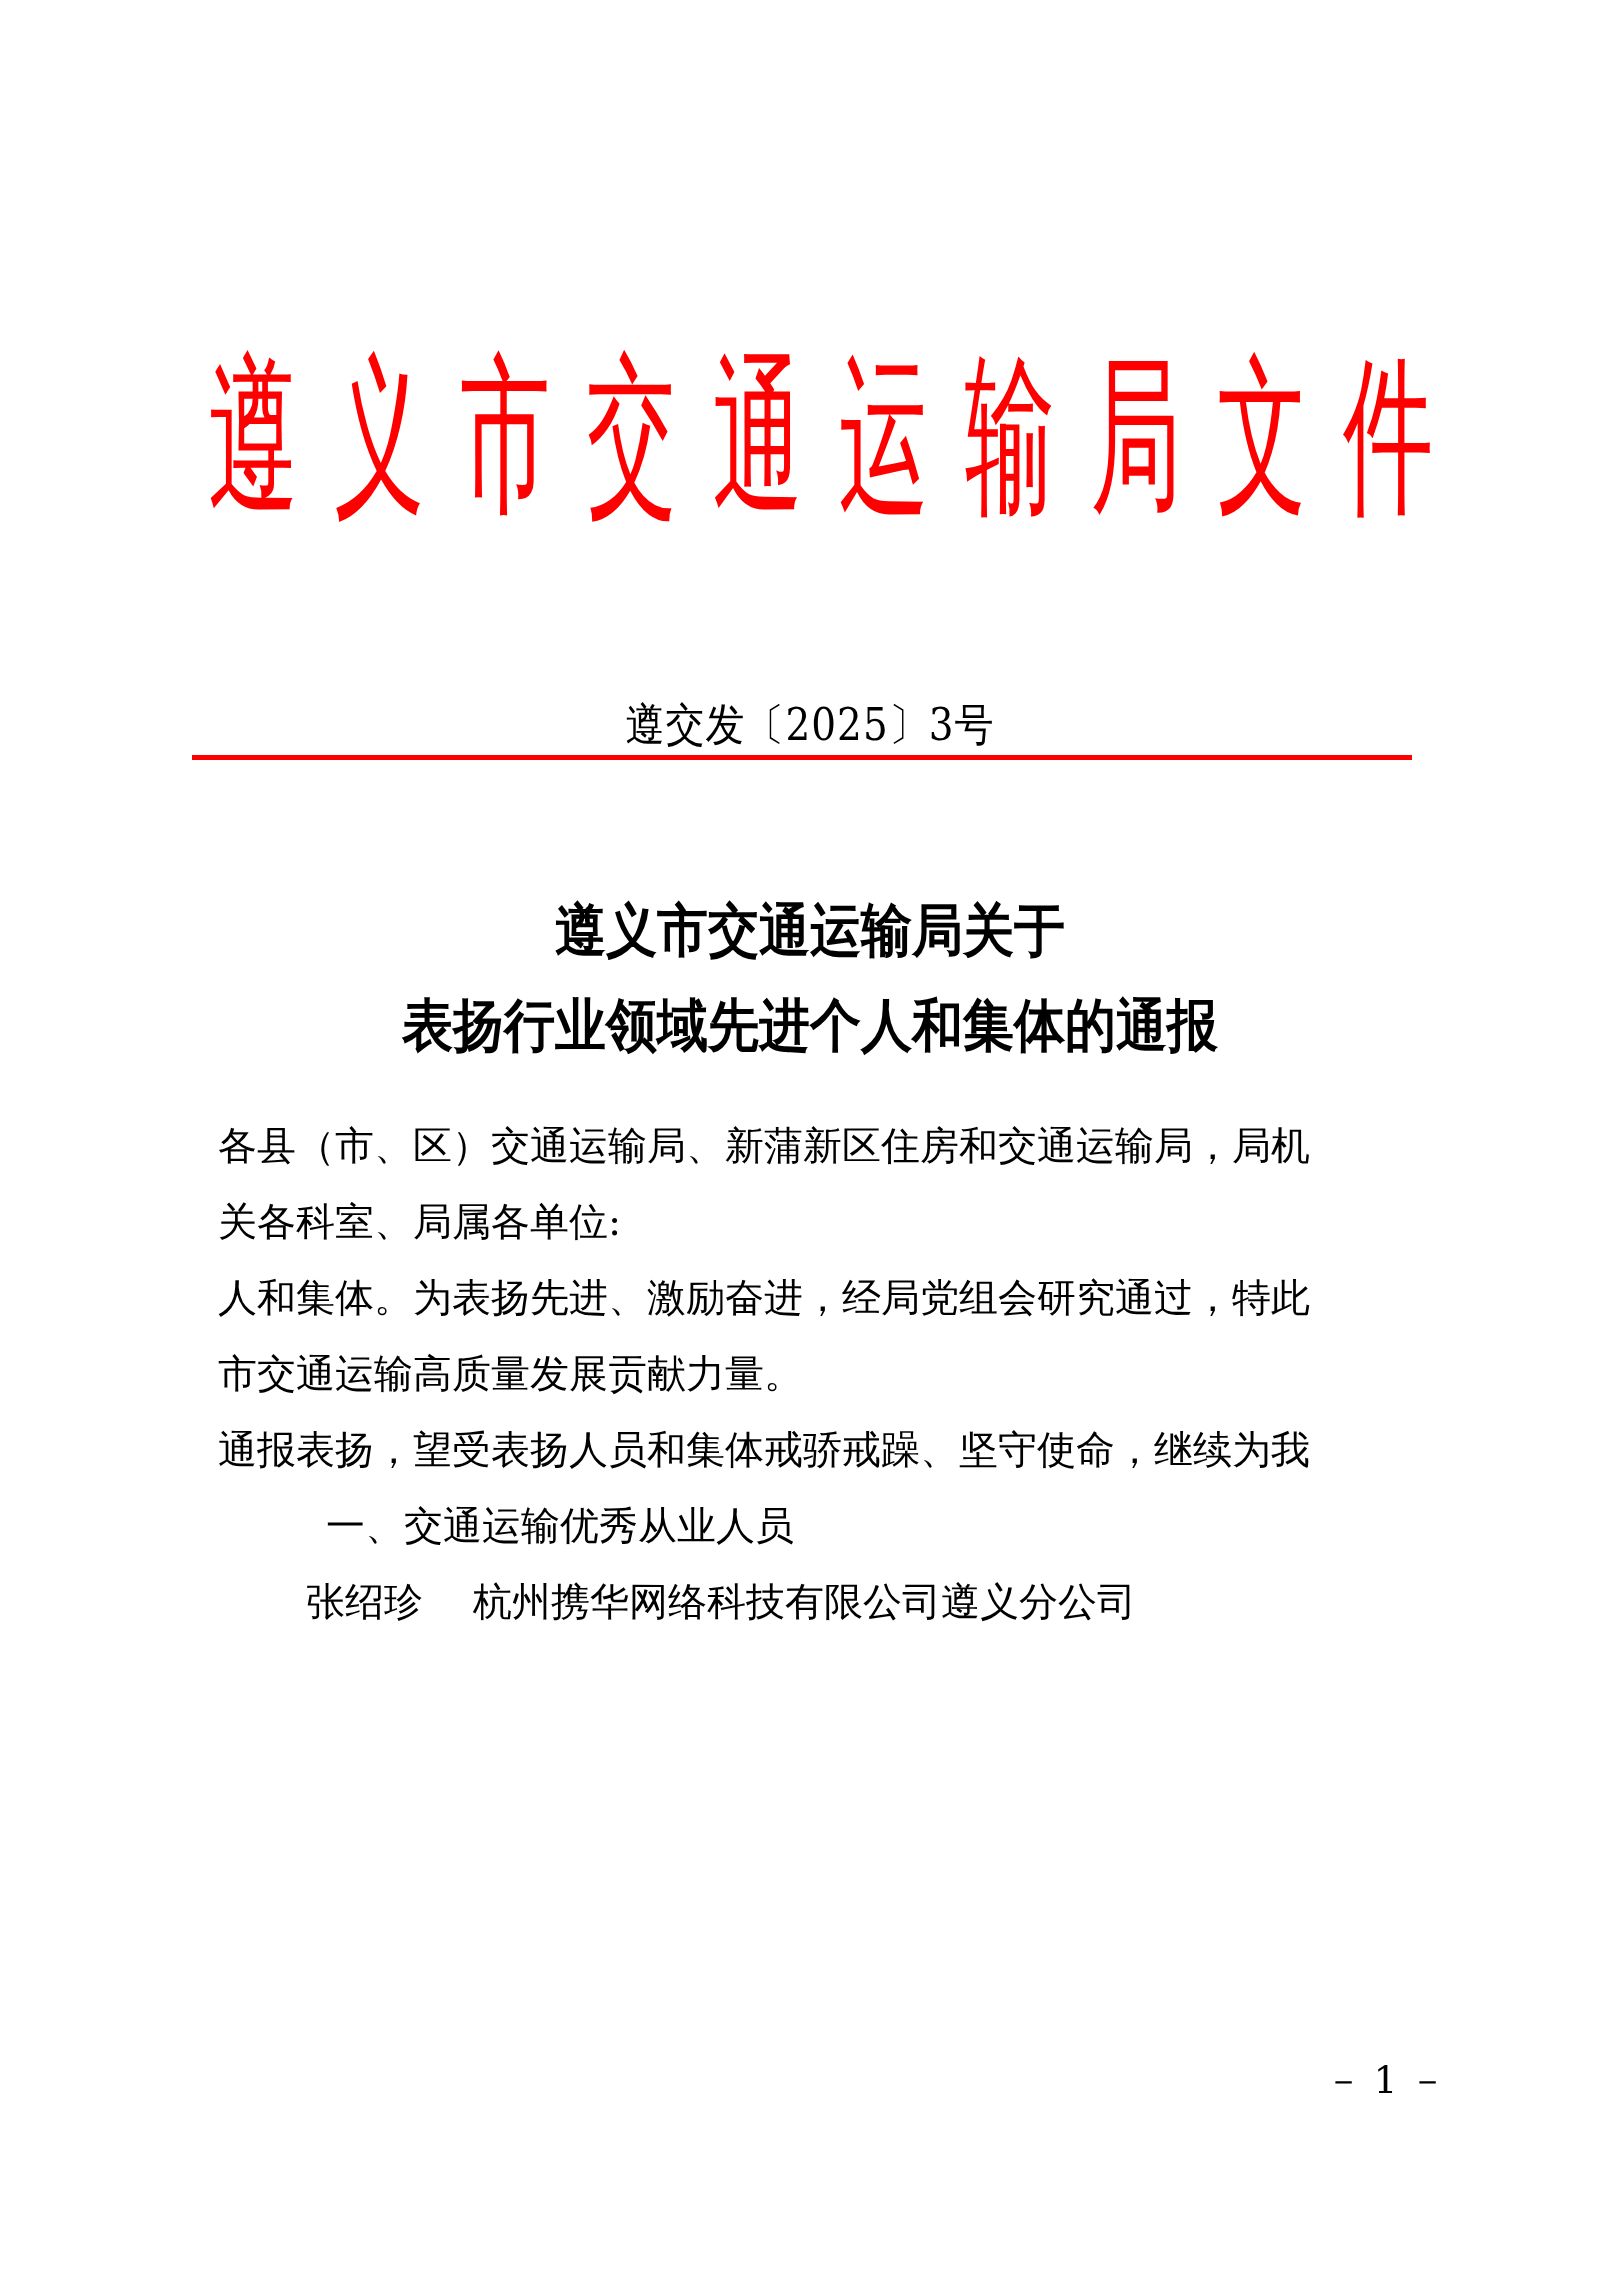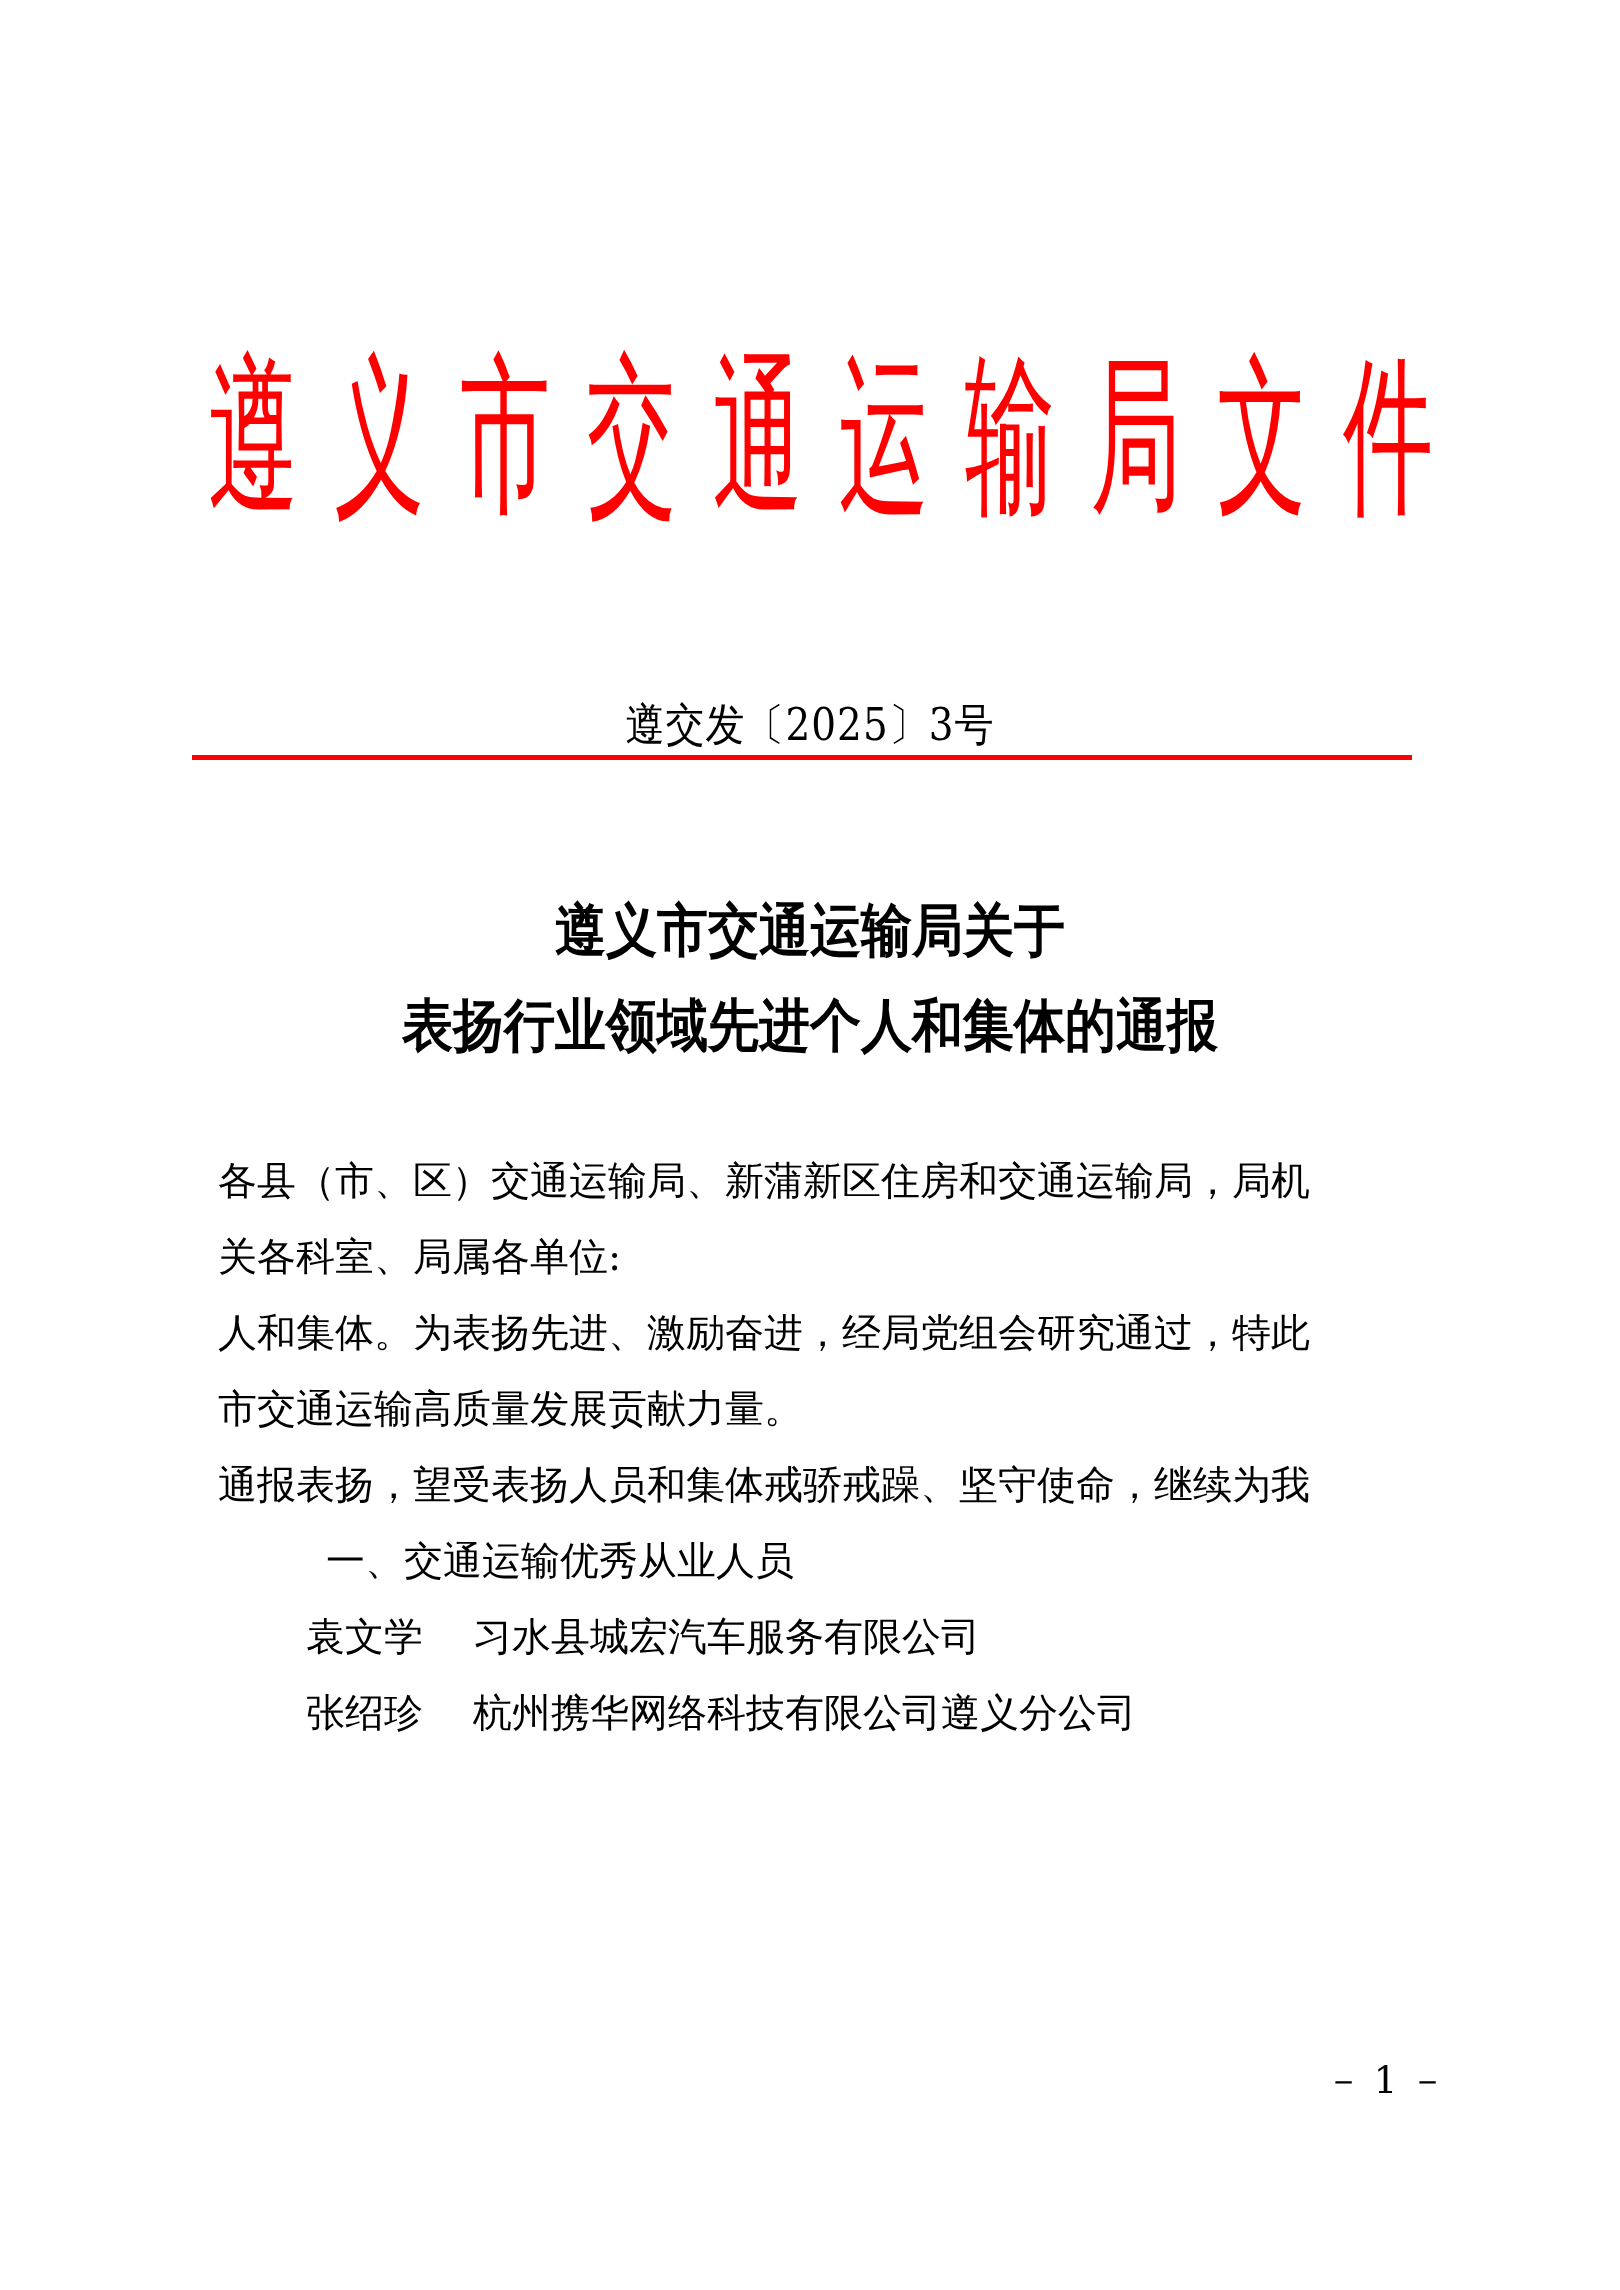--- a/index.html
+++ b/index.html
@@ -16,21 +16,21 @@
   .docno { position:absolute; left:0; width:1620px; top:698px; text-align:center;
            font-size:39px; letter-spacing:1px; transform:scaleY(1.15); }
   .red-rule { position:absolute; left:192px; top:755px; width:1220px; height:4.9px; background:#ff0000; }
 
   .title { position:absolute; left:0; width:1620px; text-align:center;
            font-family:"DejaVu Sans","Liberation Sans",sans-serif; font-weight:bold;
            font-size:51px; transform:scaleY(1.12); }
   .title.l1 { top:897px; }
   .title.l2 { top:992px; }
 
-  .body { position:absolute; left:218px; width:1215px; top:1143px; font-size:39px; line-height:76px; }
+  .body { position:absolute; left:218px; width:1215px; top:1108px; font-size:39px; line-height:76px; }
   .body p { margin:0; text-align:justify; text-align-last:left; }
   .body .h1 { font-family:"DejaVu Sans","Liberation Sans",sans-serif; font-weight:normal; padding-left:108px; }
   .body .h2 { padding-left:80px; }
   .body .row { padding-left:88px; display:flex; }
   .body .row .name { width:167px; }
   .body .line { display:block; white-space:nowrap; }
 
   .page-number { position:absolute; left:1325px; top:2056px; font-size:37px; }
 </style>
 </head>
@@ -60,24 +60,20 @@
   <div class="body">
     <p>各县（市、区）交通运输局、新蒲新区住房和交通运输局，局机</p>
     <p>关各科室、局属各单位:</p>
     <div>
       <span class="line">人和集体。为表扬先进、激励奋进，经局党组会研究通过，特此</span>
       <span class="line">市交通运输高质量发展贡献力量。</span>
       <span class="line">通报表扬，望受表扬人员和集体戒骄戒躁、坚守使命，继续为我</span>
     </div>
     <p class="h1">一、交通运输优秀从业人员</p>
     <div class="row">
-      <span class="name">袁文学</span>
-      <span class="org">习水县城宏汽车服务有限公司</span>
-    </div>
-    <div class="row">
       <span class="name">张绍珍</span>
       <span class="org">杭州携华网络科技有限公司遵义分公司</span>
     </div>
   </div>
 
   <div class="page-number">－ 1 －</div>
 </div>
 
 
 </body></html>

